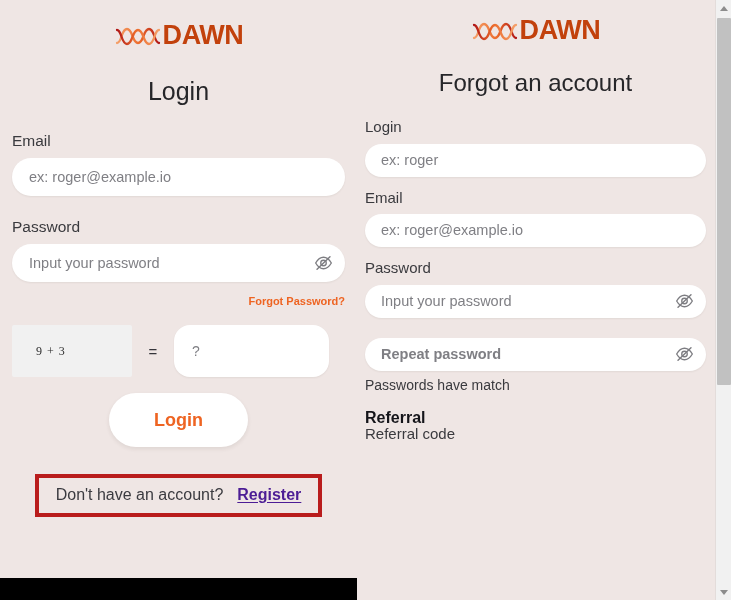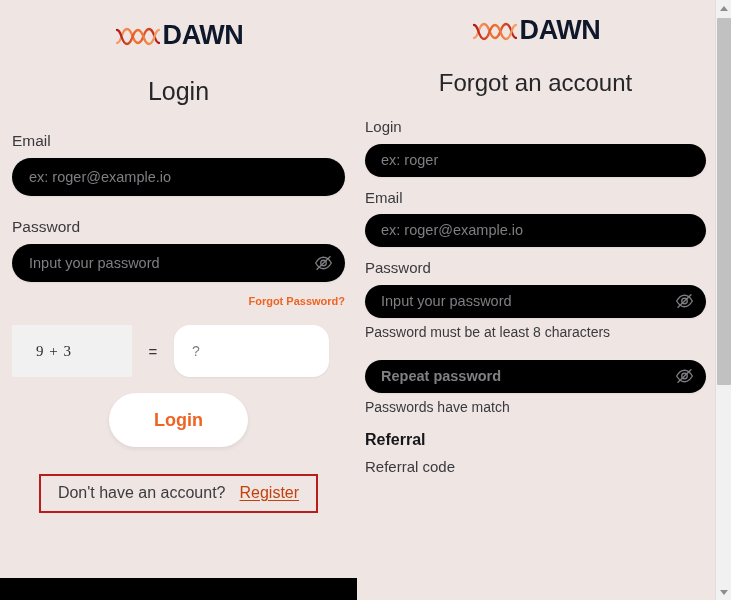--- a/index.html
+++ b/index.html
@@ -59,21 +59,21 @@
   .logo-mark {
     display: block;
     width: 48px;
     height: 26px;
   }
   .logo-word {
     font-family: "Liberation Sans", sans-serif;
     font-size: 27px;
     font-weight: 700;
     letter-spacing: -0.4px;
-    color: #0f172a;
+    color: #c2410c;
     line-height: 1;
   }
   #panel-register .logo-row { padding-top: 17px; }
 
   
   .page-title {
     text-align: center;
     color: #262629;
     font-weight: 400;
     line-height: 1;
@@ -93,21 +93,21 @@
     font-size: 15px;
     line-height: 1.1;
   }
   #panel-login .field-label { font-size: 15.5px; }
 
   .input-shell {
     position: relative;
     display: block;
     box-sizing: border-box;
     width: 100%;
-    background: #000000;
+    background: #ffffff;
     border-radius: 17px;
     border: none;
     box-shadow: 0 1px 2px rgba(60,40,35,0.07);
   }
   .input-shell .ph {
     display: block;
     color: #7f7f84;
     font-size: 14.5px;
     line-height: 1;
     padding: 0 16px;
@@ -164,21 +164,21 @@
   .captcha-image {
     width: 120px;
     height: 52px;
     background: #f1f1f1;
     border-radius: 2px;
     display: flex;
     align-items: center;
     padding-left: 24px;
     box-sizing: border-box;
     font-family: "Liberation Serif", serif;
-    font-size: 15px;
+    font-size: 12px;
     color: #2c2c2c;
     letter-spacing: 1px;
     user-select: none;
   }
   .captcha-eq {
     width: 42px;
     text-align: center;
     color: #35353a;
     font-size: 15px;
   }
@@ -220,50 +220,50 @@
   }
 
   
   .register-prompt-wrap {
     margin-top: 27px;
     display: flex;
     justify-content: center;
   }
   .register-prompt {
     box-sizing: border-box;
-    border: 2px solid #b91c1c;
+    border: 4px solid #b91c1c;
     padding: 8px 17px 9px 17px;
     display: flex;
     align-items: baseline;
     gap: 14px;
     background: transparent;
   }
   .register-prompt .txt {
     color: #3b3b40;
     font-size: 16px;
   }
   .register-prompt .reg-link {
-    color: #c2410c;
+    color: #4c1d95;
     font-size: 16px;
-    font-weight: 400;
+    font-weight: 700;
     text-decoration: underline;
     text-underline-offset: 2px;
     cursor: pointer;
   }
 
   
   #reg-name-label     { margin-top: 24px; }
   #reg-name-input     { margin-top: 8px; }
   #reg-email-label    { margin-top: 13px; }
   #reg-email-input    { margin-top: 8px; }
   #reg-pass-label     { margin-top: 13px; }
   #reg-pass-input     { margin-top: 8px; }
   #reg-confirm-label  { margin-top: 12px; }
   #reg-confirm-input  { margin-top: 20px; font-weight: bold; }
-  #reg-referral-label { margin-top: 11px; }
+  #reg-referral-label { }
   #reg-referral-input { margin-top: 8px; }
 
   .hint-text {
     color: #3a3a3e;
     font-size: 14px;
     line-height: 1.15;
     margin-top: 6px;
   }
   .section-heading {
     color: #15151a;
@@ -428,21 +428,20 @@
       <div class="input-shell with-eye" id="reg-pass-input">
         <span class="ph">Input your password</span>
         <span class="eye-btn">
           <svg viewBox="0 0 22 22" width="21" height="21" aria-hidden="true">
             <path d="M2.8 11 C5.2 6.8 8 5 11 5 C14 5 16.8 6.8 19.2 11 C16.8 15.2 14 17 11 17 C8 17 5.2 15.2 2.8 11 Z" fill="none" stroke="#7d7d82" stroke-width="1.4"></path>
             <circle cx="11" cy="11" r="2.9" fill="none" stroke="#7d7d82" stroke-width="1.4"></circle>
             <line x1="4.2" y1="17.6" x2="17.8" y2="4.4" stroke="#7d7d82" stroke-width="1.5" stroke-linecap="round"></line>
           </svg>
         </span>
       </div>
-      <div class="hint-text">Password must be at least 8 characters</div>
 
       <div class="input-shell with-eye" id="reg-confirm-input">
         <span class="ph">Repeat password</span>
         <span class="eye-btn">
           <svg viewBox="0 0 22 22" width="21" height="21" aria-hidden="true">
             <path d="M2.8 11 C5.2 6.8 8 5 11 5 C14 5 16.8 6.8 19.2 11 C16.8 15.2 14 17 11 17 C8 17 5.2 15.2 2.8 11 Z" fill="none" stroke="#7d7d82" stroke-width="1.4"></path>
             <circle cx="11" cy="11" r="2.9" fill="none" stroke="#7d7d82" stroke-width="1.4"></circle>
             <line x1="4.2" y1="17.6" x2="17.8" y2="4.4" stroke="#7d7d82" stroke-width="1.5" stroke-linecap="round"></line>
           </svg>
         </span>

